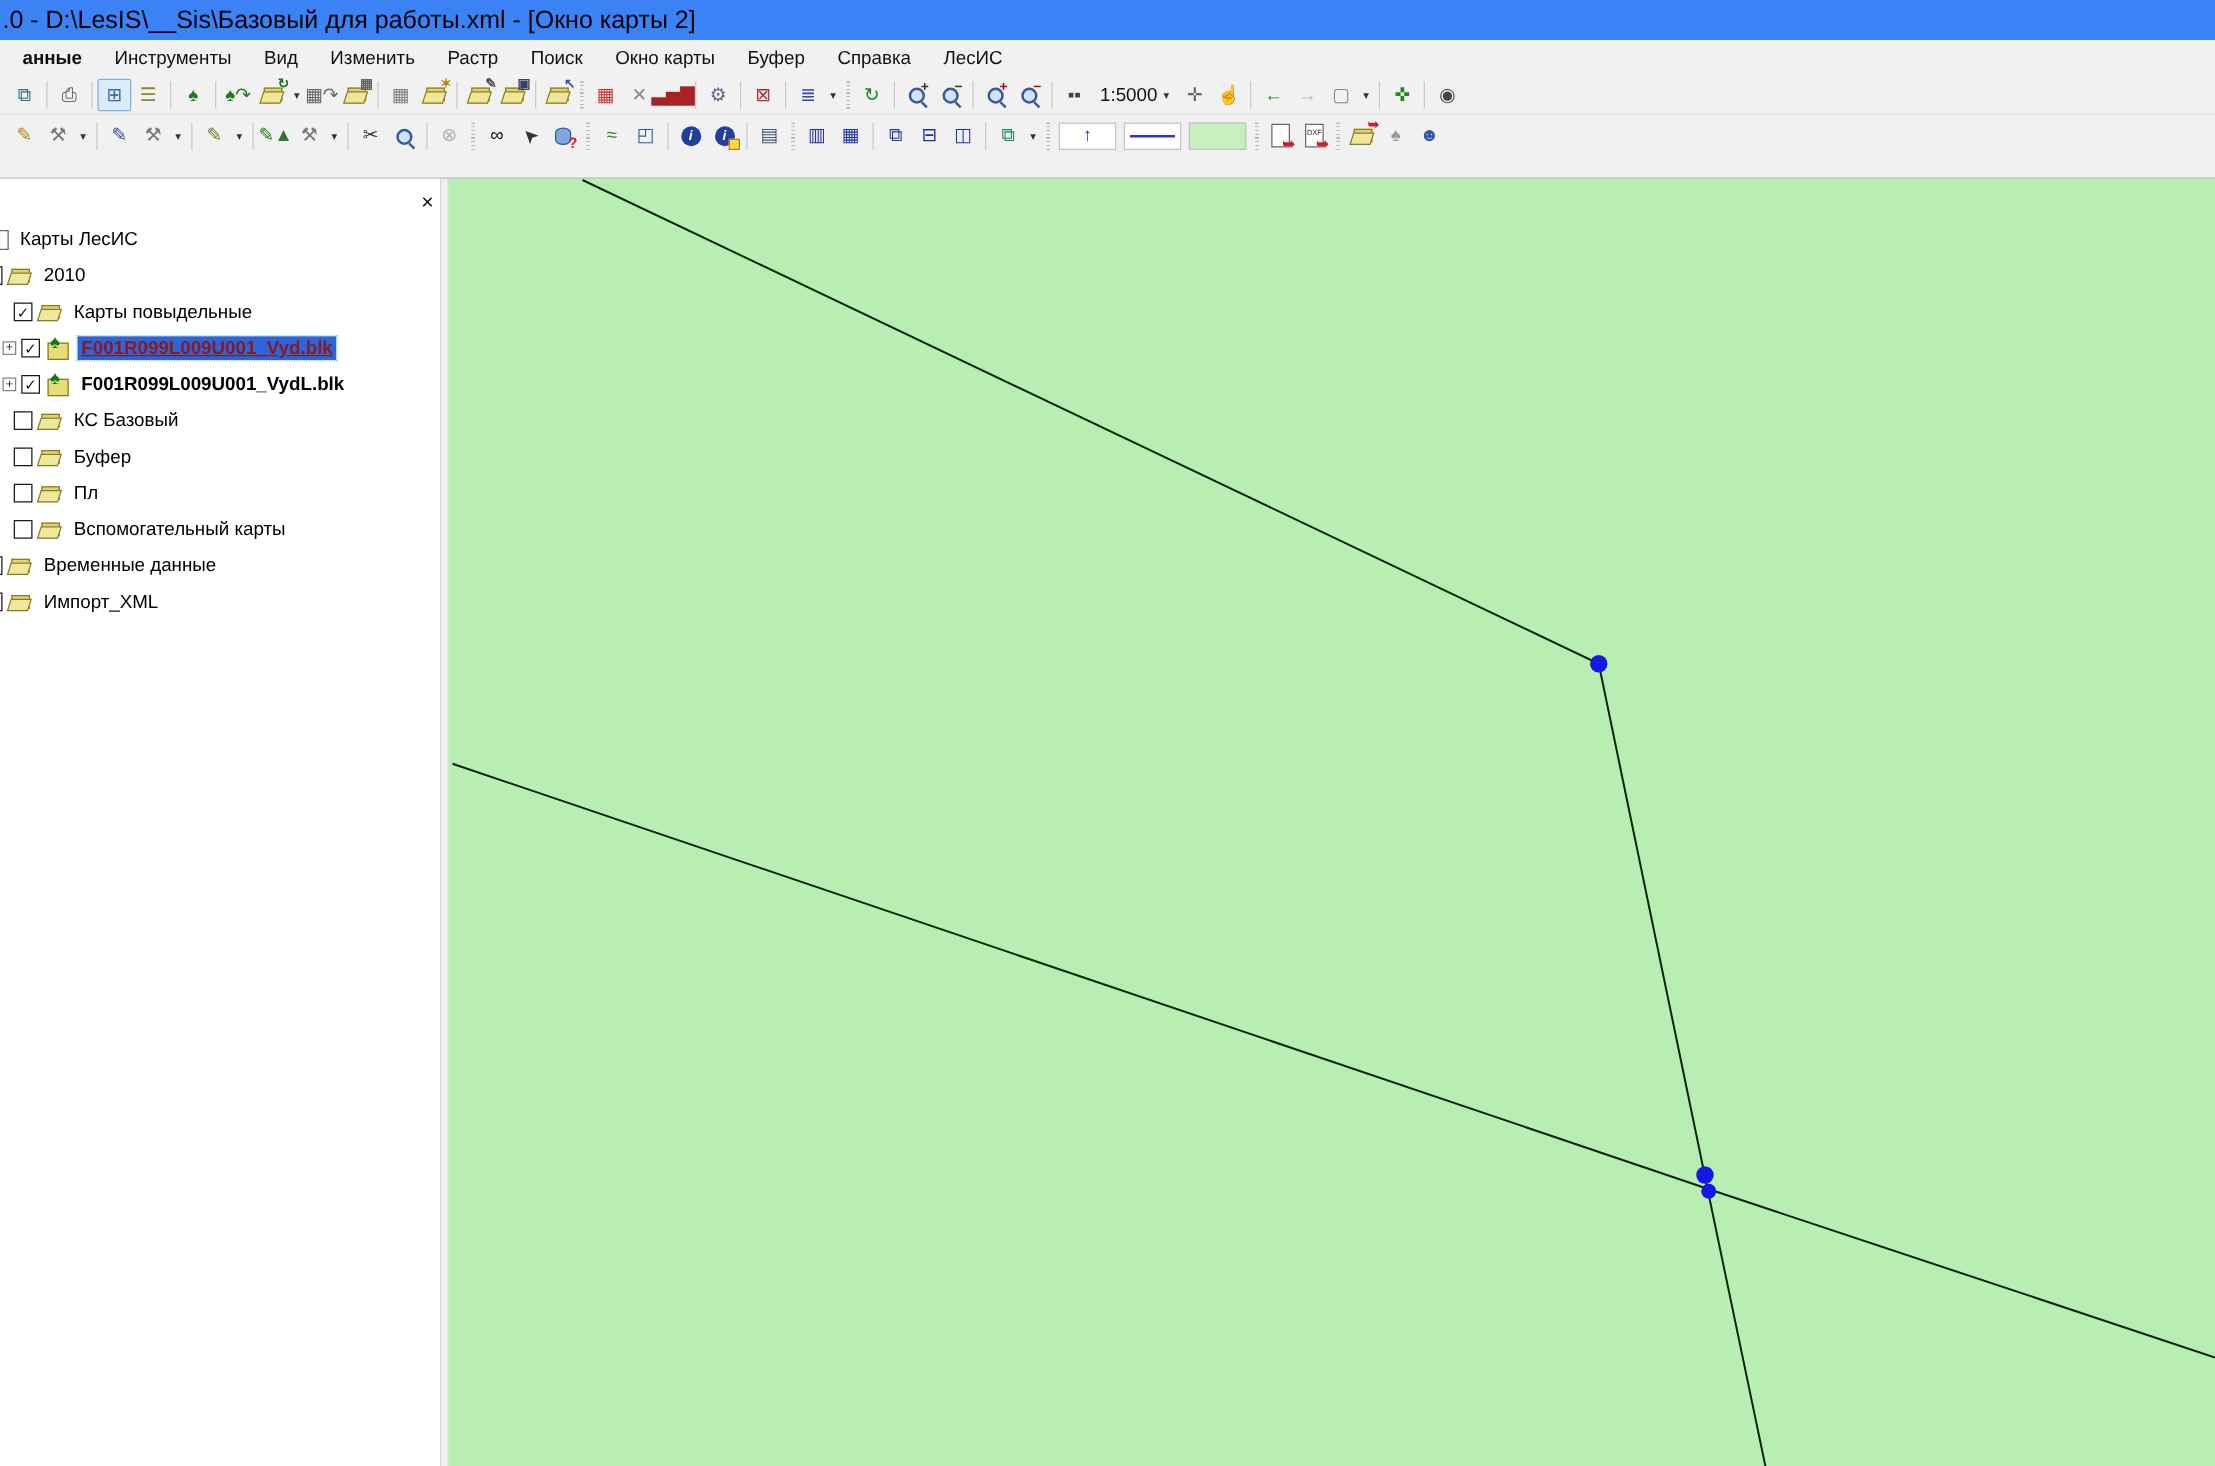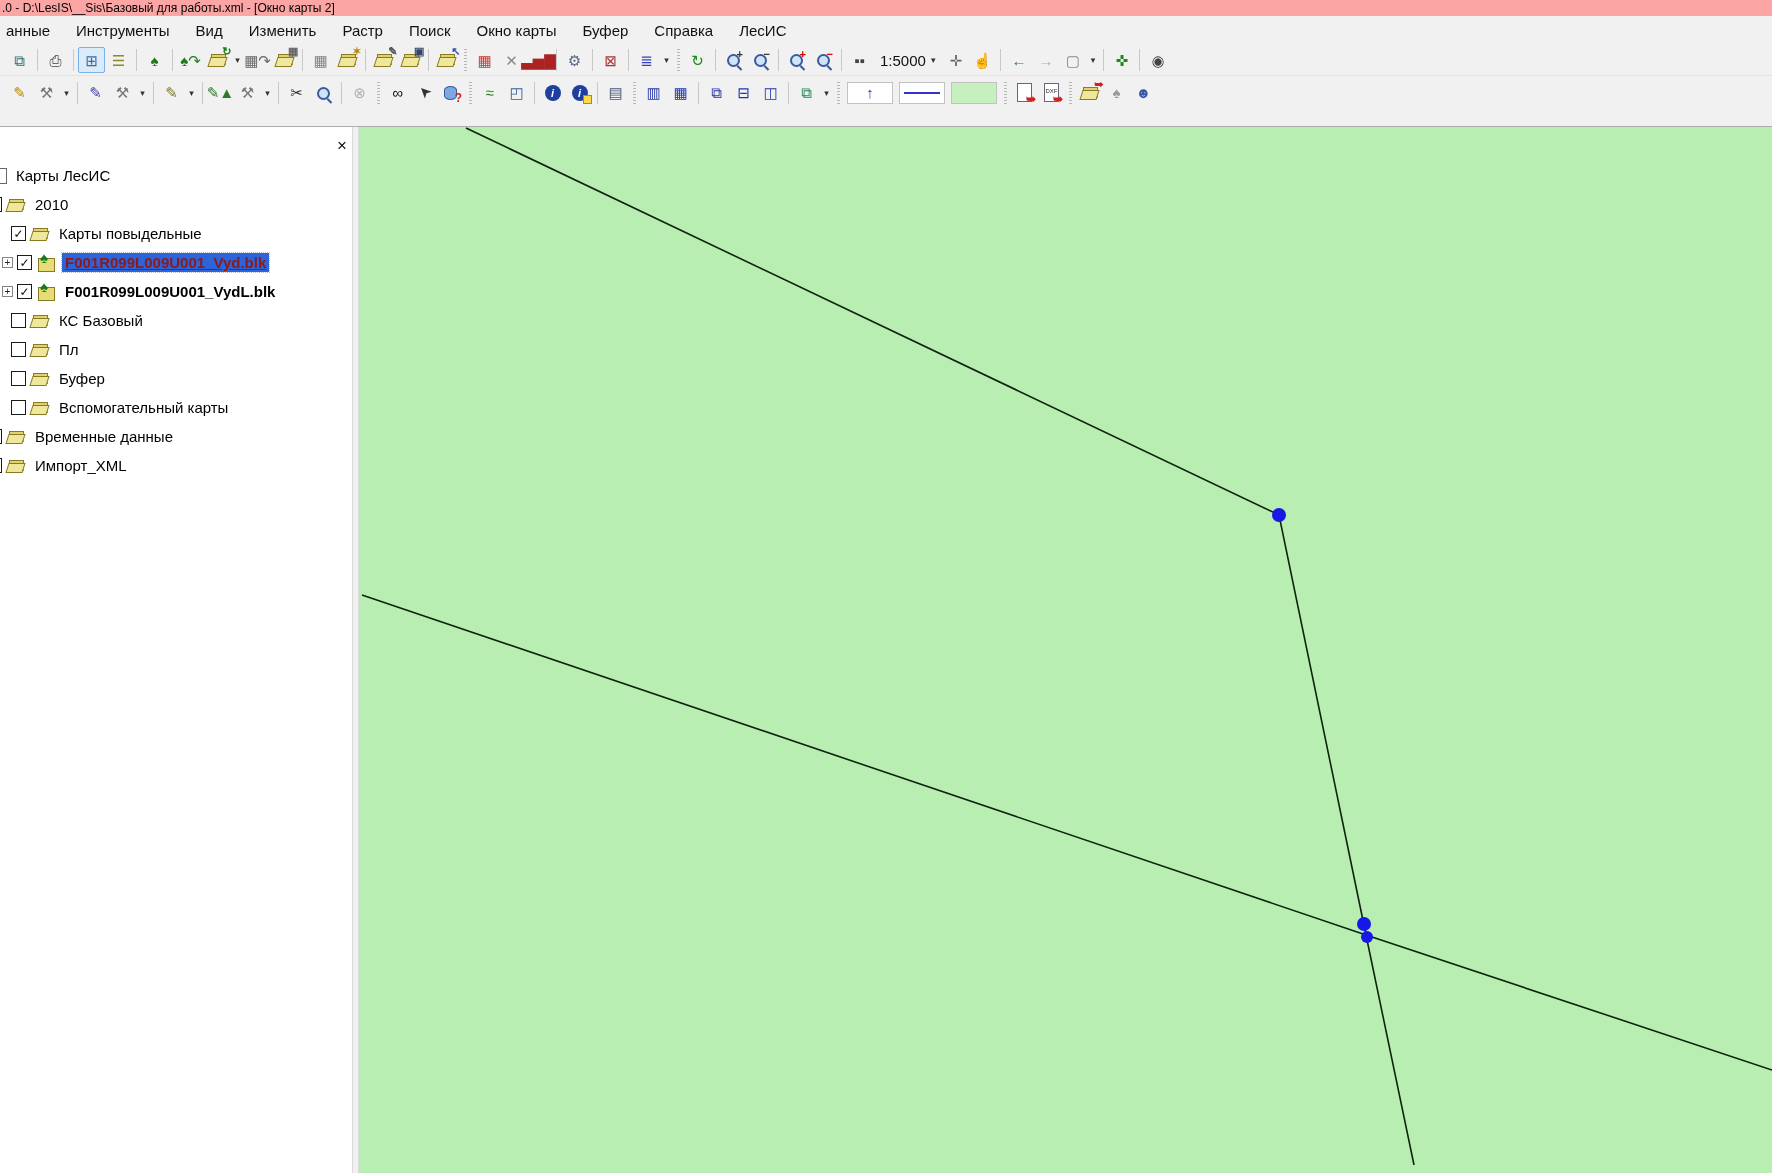--- a/index.html
+++ b/index.html
@@ -1,23 +1,23 @@
 <!DOCTYPE html>
 <html><head>
 <meta charset="utf-8">
 <style>
   html,body{margin:0;padding:0;}
   body{width:1772px;height:1173px;overflow:hidden;font-family:"Liberation Sans",sans-serif;background:#fff;}
   .app{width:1772px;height:1173px;display:flex;flex-direction:column;}
 
   
-  .titlebar{height:16px;background:#fca5a5;display:flex;align-items:center;font-size:12px;color:#000;padding-left:2px;white-space:nowrap;}
+  .titlebar{height:32px;background:#3b82f6;display:flex;align-items:center;font-size:20px;color:#000;padding-left:2px;white-space:nowrap;}
   .menubar{height:29px;background:#f1f1f1;display:flex;align-items:center;font-size:15px;color:#111;}
   .menubar .menu-item{padding:0 13px;height:100%;display:flex;align-items:center;cursor:default;}
-  .menubar .menu-item:first-child{padding-left:6px;}
+  .menubar .menu-item:first-child{padding-left:18px;font-weight:bold;}
   .toolbar{background:#f1f1f1;display:flex;align-items:center;padding-left:6px;}
   .tb1{height:30px;}
   .tb2{height:33px;border-top:1px solid #e3e3e3;}
   .toolgap{height:17px;background:#f1f1f1;}
   .tb-btn{width:27px;height:26px;display:flex;align-items:center;justify-content:center;font-size:15px;position:relative;flex:none;cursor:default;}
   .tb-btn.active{border:1px solid #7ab0e8;background:#dcebf8;border-radius:2px;box-sizing:border-box;}
   .tb-glyph{line-height:1;}
   .rNW{display:inline-block;transform:rotate(-135deg);}
   .tb-sep{width:1px;height:22px;background:#c9c9c9;margin:0 4px;flex:none;}
   .tb-grip{width:3px;height:22px;margin:0 4px;background:repeating-linear-gradient(to bottom,#b9b9b9 0 1px,transparent 1px 3px);flex:none;}
@@ -437,29 +437,29 @@
               <span class="f-front"></span>
             </span>
             <span class="tlabel">КС Базовый</span>
           </div>
           <div class="tree-row lv1">
             <span class="cb"></span>
             <span class="ifolder ticon">
               <span class="f-back"></span>
               <span class="f-front"></span>
             </span>
+            <span class="tlabel">Буфер</span>
+          </div>
+          <div class="tree-row lv1">
+            <span class="cb"></span>
+            <span class="ifolder ticon">
+              <span class="f-back"></span>
+              <span class="f-front"></span>
+            </span>
             <span class="tlabel">Пл</span>
-          </div>
-          <div class="tree-row lv1">
-            <span class="cb"></span>
-            <span class="ifolder ticon">
-              <span class="f-back"></span>
-              <span class="f-front"></span>
-            </span>
-            <span class="tlabel">Буфер</span>
           </div>
           <div class="tree-row lv1">
             <span class="cb"></span>
             <span class="ifolder ticon">
               <span class="f-back"></span>
               <span class="f-front"></span>
             </span>
             <span class="tlabel">Вспомогательный карты</span>
           </div>
           <div class="tree-row lv0">

